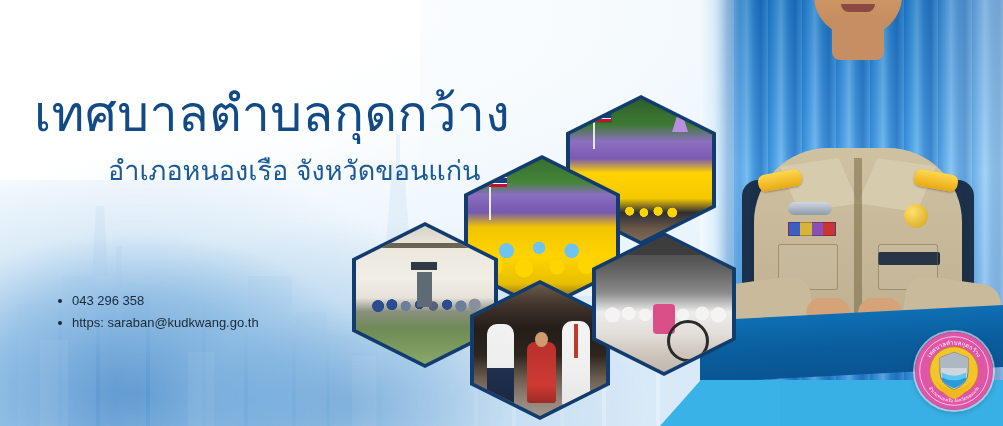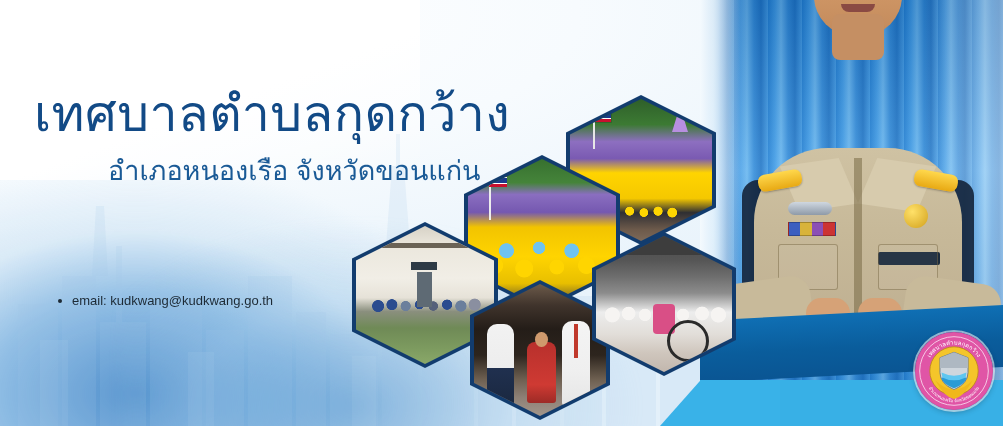--- a/index.html
+++ b/index.html
@@ -491,16 +491,17 @@
         <span class="c-seat"></span>
         <span class="c-wheel"></span>
       </div>
     </div>
   </div>
 
   <div class="title">เทศบาลตำบลกุดกว้าง</div>
   <div class="subtitle">อำเภอหนองเรือ จังหวัดขอนแก่น</div>
 
   <ul class="contact">
-    <li>email: kudkwang@kudkwang.go.th</li>
+    <li>043 296 358</li>
+    <li>https: saraban@kudkwang.go.th</li>
   </ul>
 
 </div>
 
 </body></html>

